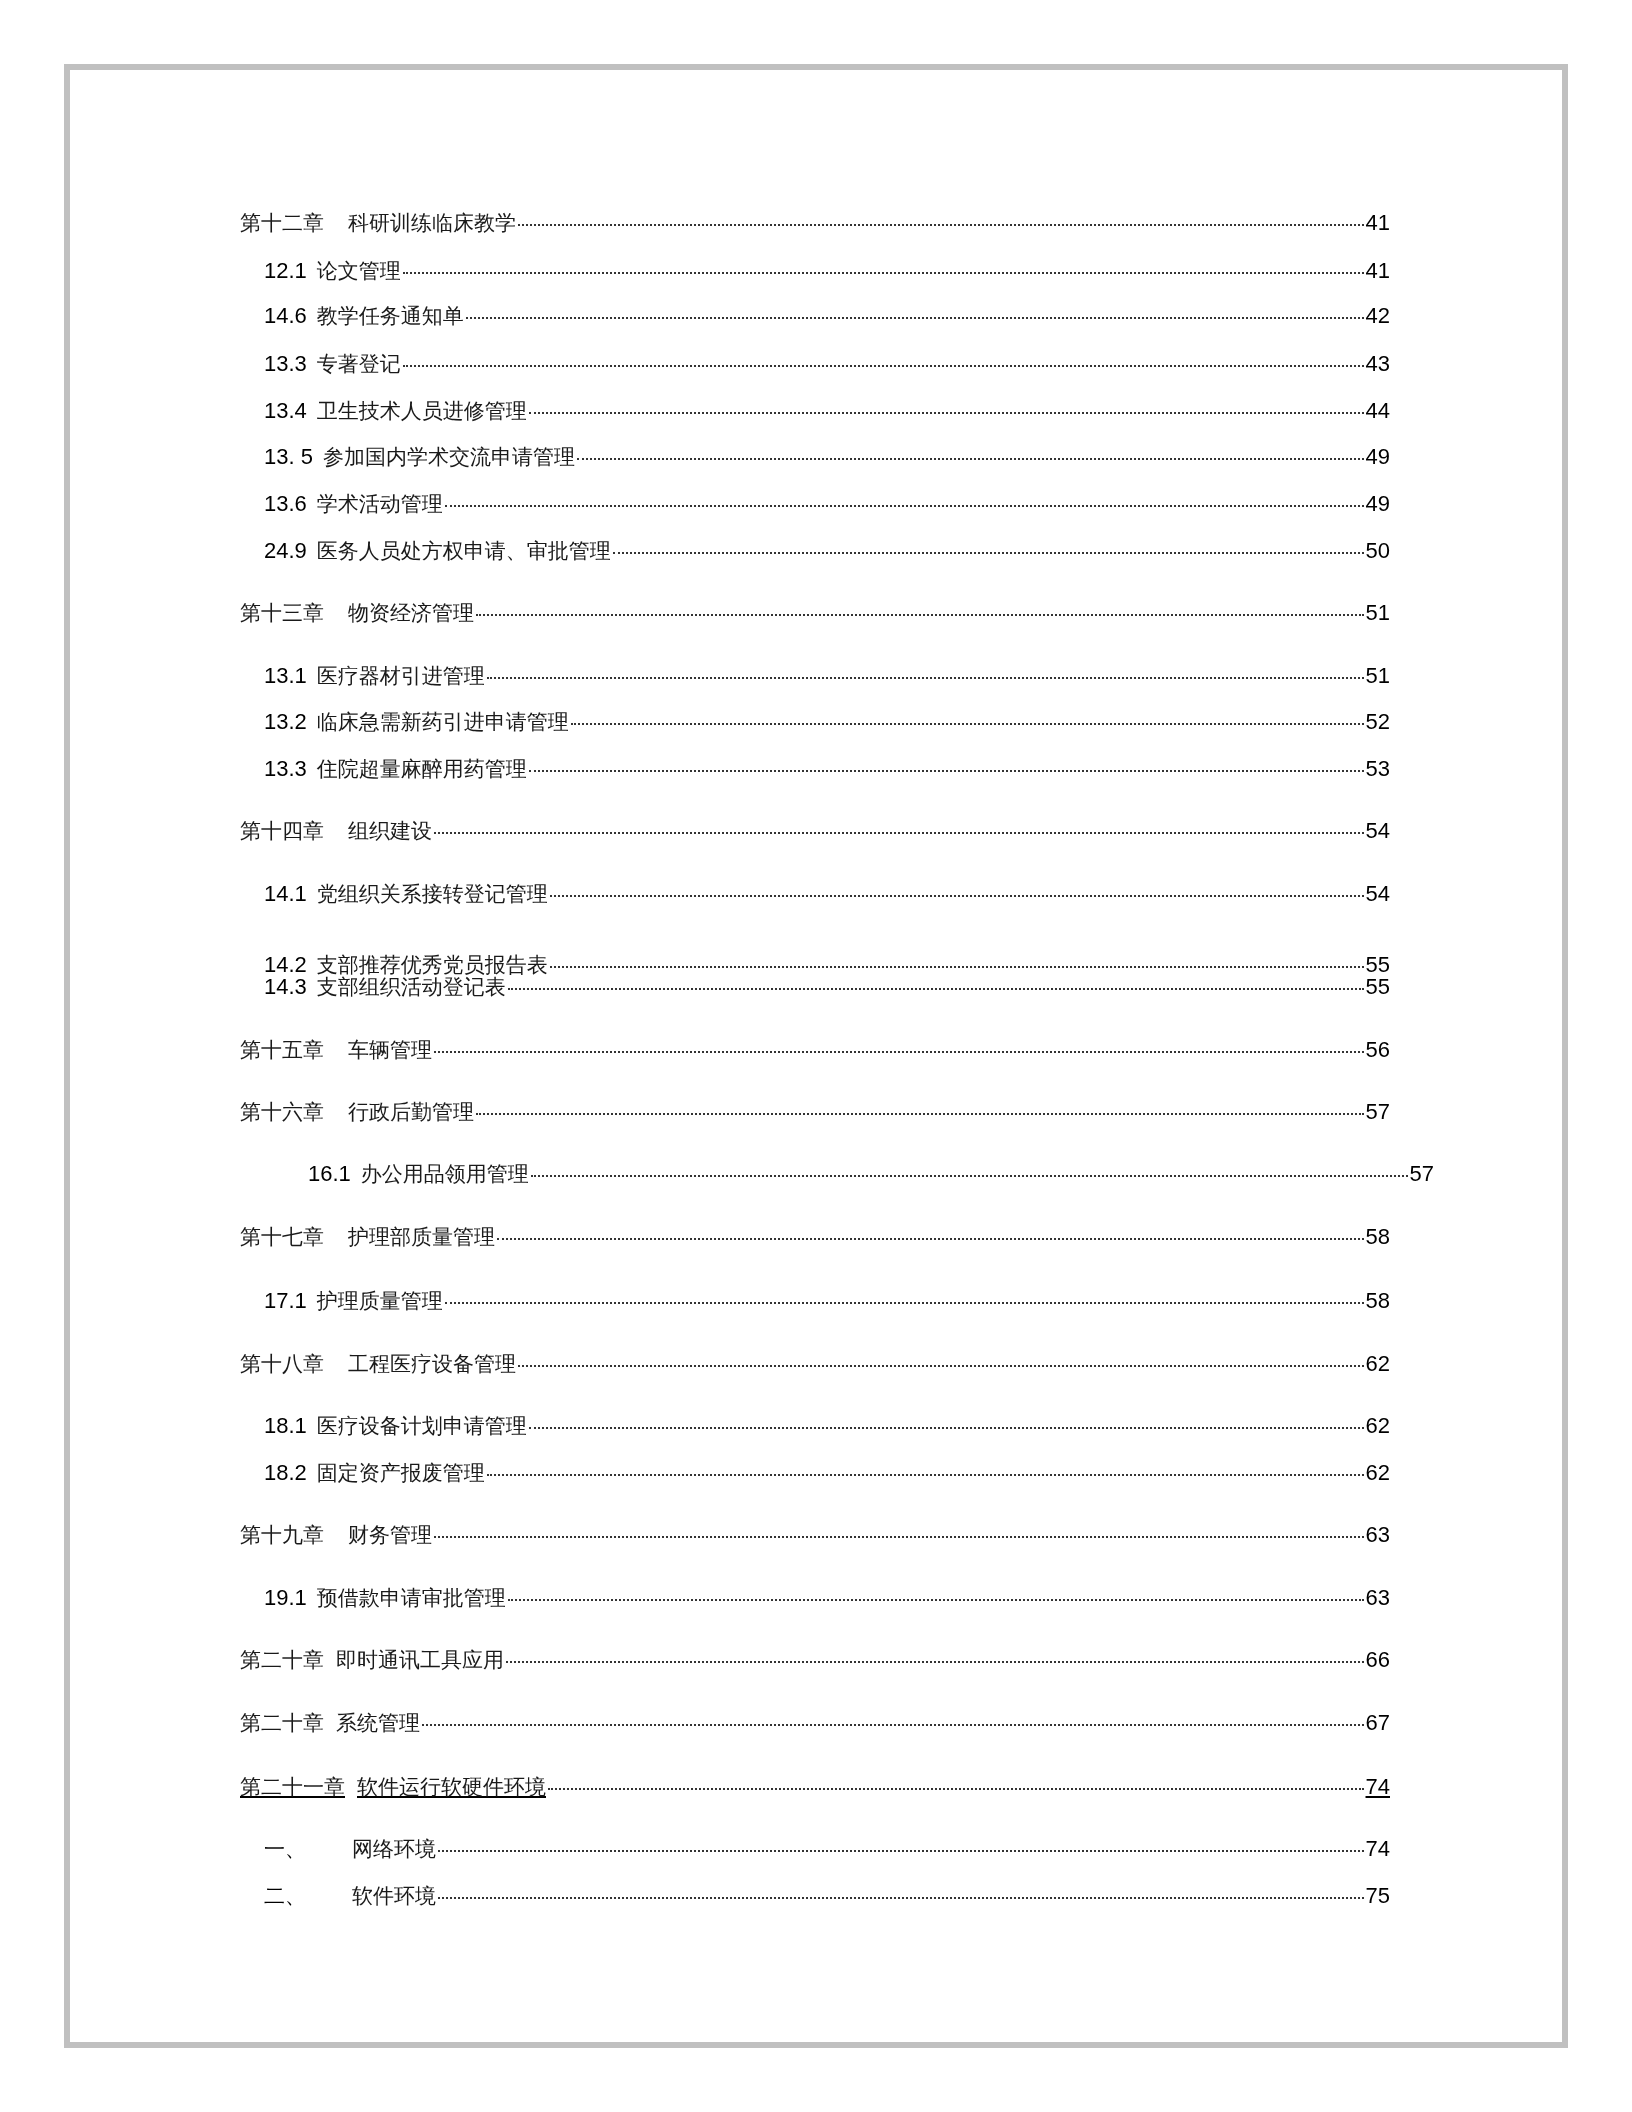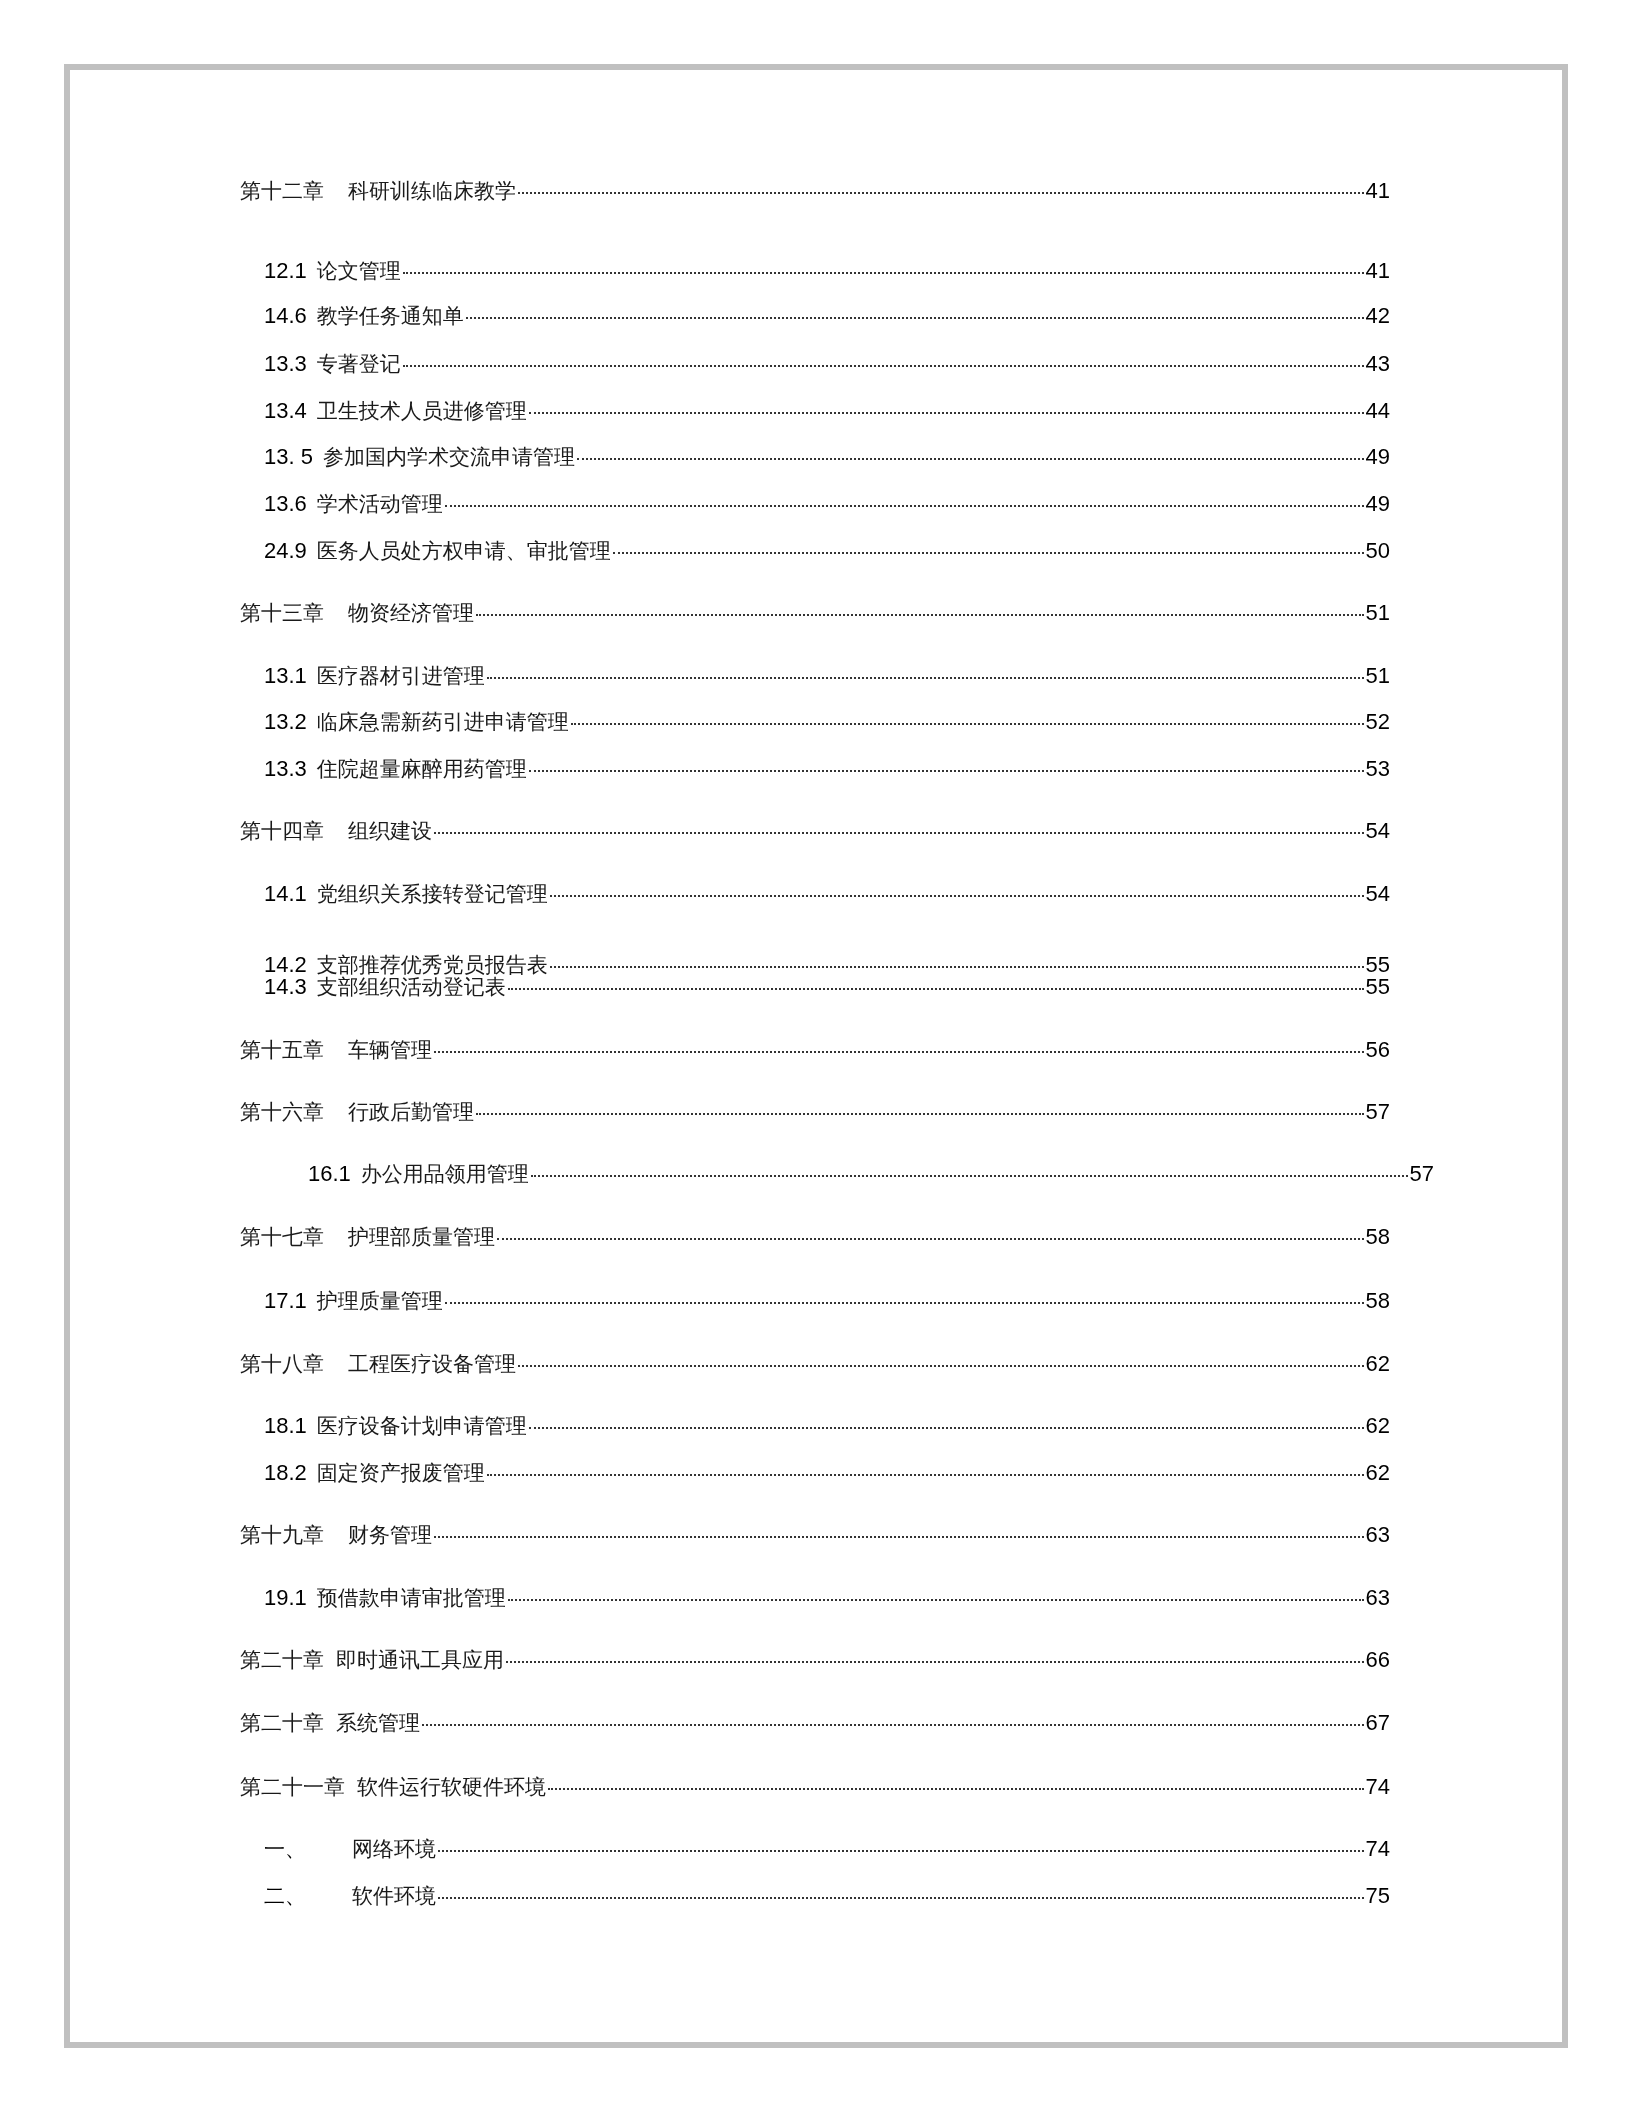--- a/index.html
+++ b/index.html
@@ -84,21 +84,21 @@
     flex: none;
     text-align: right;
   }
 </style>
 </head>
 <body>
 
 <div class="page-frame"></div>
 
 <div class="toc" id="toc">
-    <div class="toc-row chapter" style="top: 176px;">
+    <div class="toc-row chapter" style="top: 208px;">
     <span class="num">第十二章</span>
     <span class="title">科研训练临床教学</span>
     <span class="leader"></span>
     <span class="page">41</span>
   </div>
     <div class="toc-row level-2" style="top: 256px;">
     <span class="num">12.1</span>
     <span class="title">论文管理</span>
     <span class="leader"></span>
     <span class="page">41</span>
@@ -252,21 +252,21 @@
     <span class="title">即时通讯工具应用</span>
     <span class="leader"></span>
     <span class="page">66</span>
   </div>
     <div class="toc-row chapter tight" style="top: 1708px;">
     <span class="num">第二十章</span>
     <span class="title">系统管理</span>
     <span class="leader"></span>
     <span class="page">67</span>
   </div>
-    <div class="toc-row chapter tight" style="top: 1772px;">
+    <div class="toc-row chapter tight" style="top: 1772px; text-decoration: underline;">
     <span class="num">第二十一章</span>
     <span class="title">软件运行软硬件环境</span>
     <span class="leader"></span>
     <span class="page">74</span>
   </div>
     <div class="toc-row level-2 roman" style="top: 1834px;">
     <span class="num">一、</span>
     <span class="title">网络环境</span>
     <span class="leader"></span>
     <span class="page">74</span>

